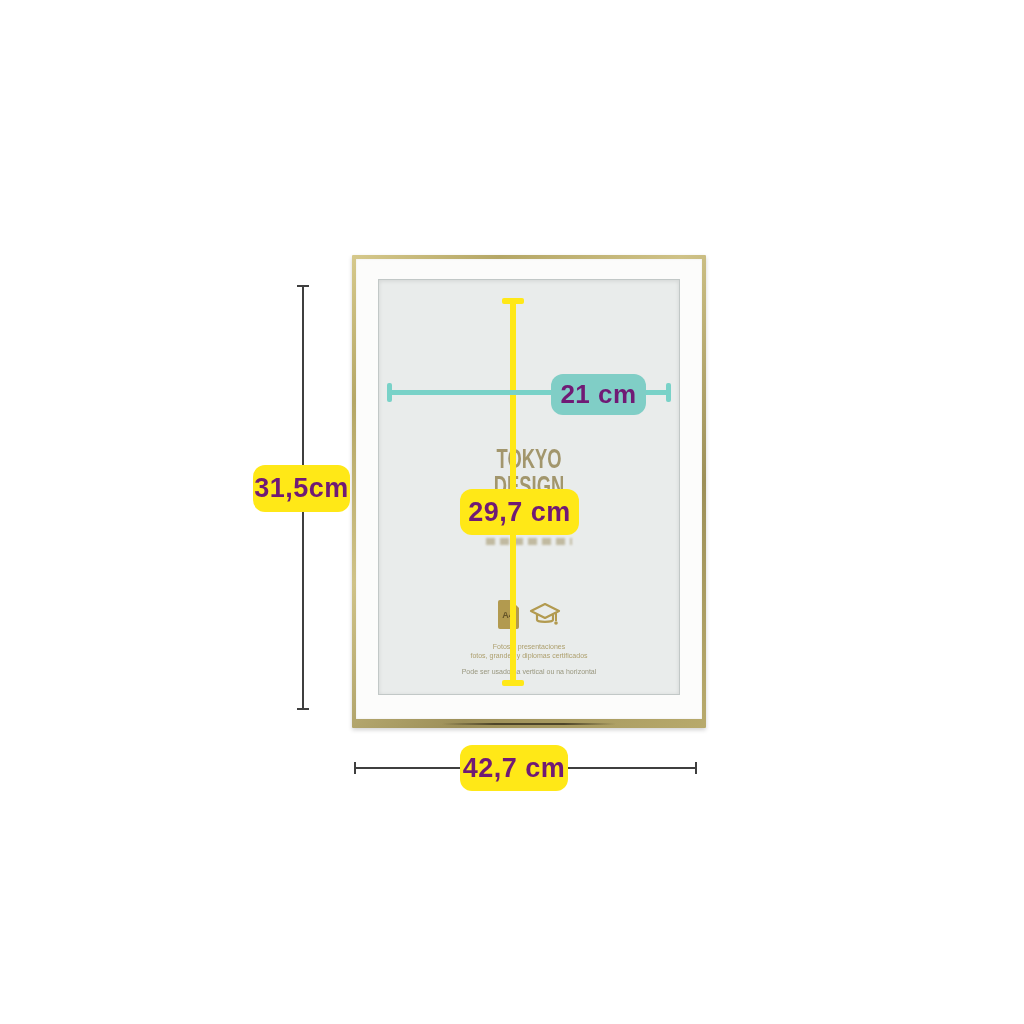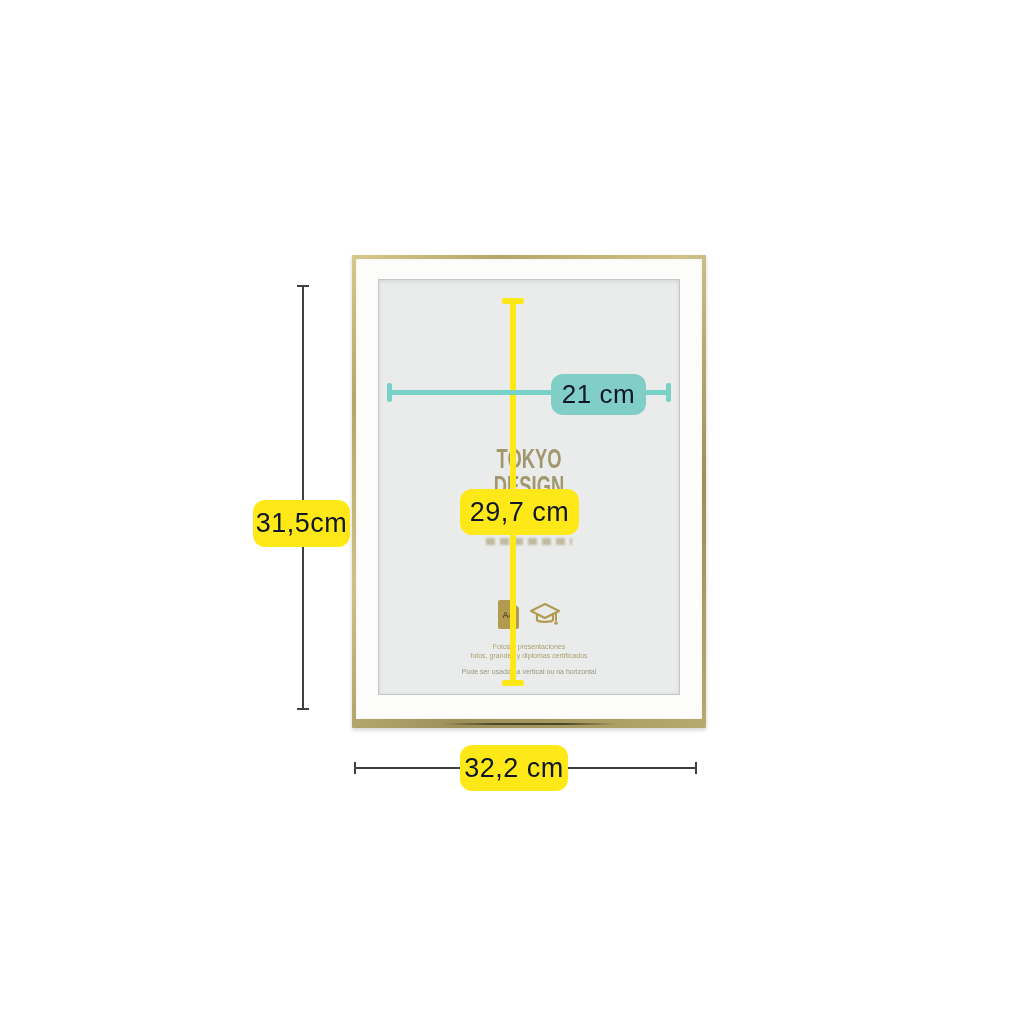--- a/index.html
+++ b/index.html
@@ -103,25 +103,25 @@
     position:absolute;left:387px;top:390px;width:284px;height:5px;background:#79d2c8;z-index:3;
   }
   .inner-width-line::before,.inner-width-line::after{
     content:"";position:absolute;top:-7px;width:5px;height:19px;background:#79d2c8;border-radius:2px;
   }
   .inner-width-line::before{left:0;}
   .inner-width-line::after{right:0;}
 
   .badge{
     position:absolute;z-index:4;display:flex;align-items:center;justify-content:center;
-    border-radius:12px;color:#0f172a;font-size:27px;letter-spacing:0.5px;
+    border-radius:12px;color:#701a75;font-size:27px;letter-spacing:0.5px;font-weight:bold;
   }
   .badge-yellow{background:#ffe817;}
   .badge-teal{background:#80cec6;}
-  .badge-outer-height{left:253px;top:500px;width:97px;height:47px;}
+  .badge-outer-height{left:253px;top:465px;width:97px;height:47px;}
   .badge-inner-height{left:460px;top:489px;width:119px;height:46px;}
   .badge-inner-width{left:551px;top:374px;width:95px;height:41px;font-size:26px;}
   .badge-outer-width{left:460px;top:745px;width:108px;height:46px;}
 </style>
 </head>
 <body>
 
 <div class="scene">
 
   <div class="frame-outer">
@@ -160,15 +160,15 @@
   <div class="dim-line-v"></div>
   <div class="badge badge-yellow badge-outer-height">31,5cm</div>
 
   <div class="inner-height-line"></div>
   <div class="badge badge-yellow badge-inner-height">29,7 cm</div>
 
   <div class="inner-width-line"></div>
   <div class="badge badge-teal badge-inner-width">21 cm</div>
 
   <div class="dim-line-h"></div>
-  <div class="badge badge-yellow badge-outer-width">32,2 cm</div>
+  <div class="badge badge-yellow badge-outer-width">42,7 cm</div>
 
 </div>
 
 </body></html>

